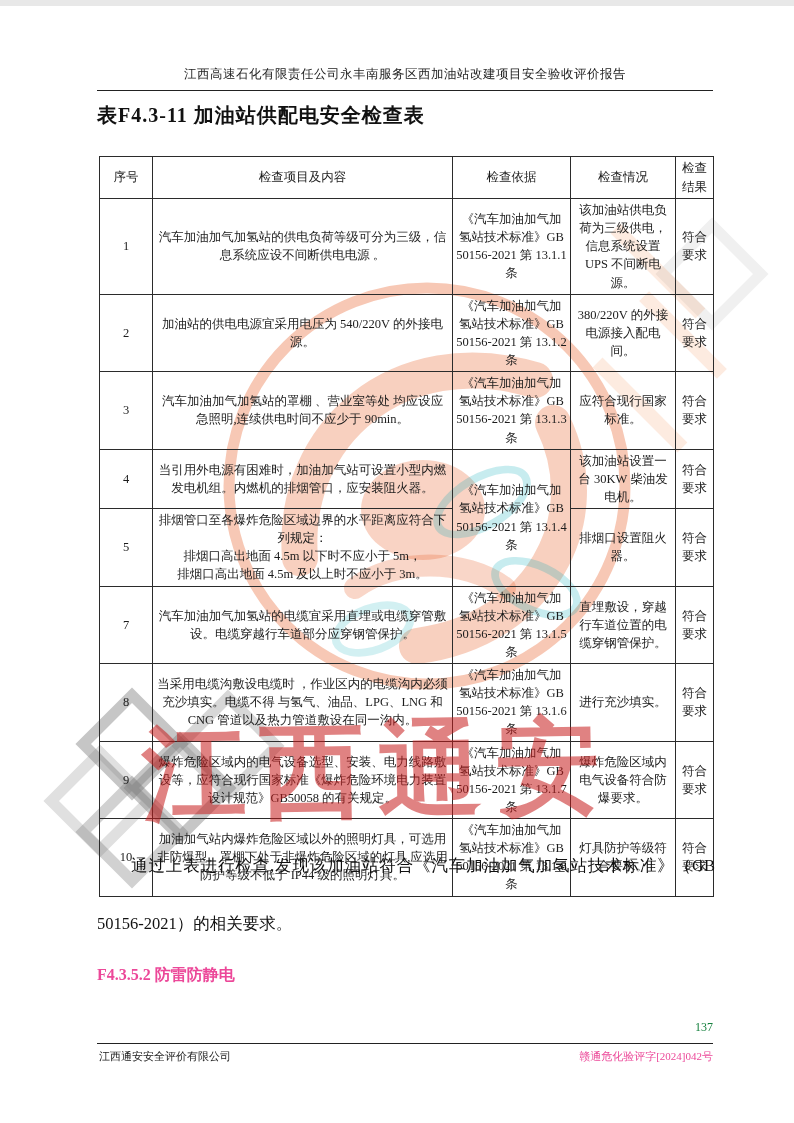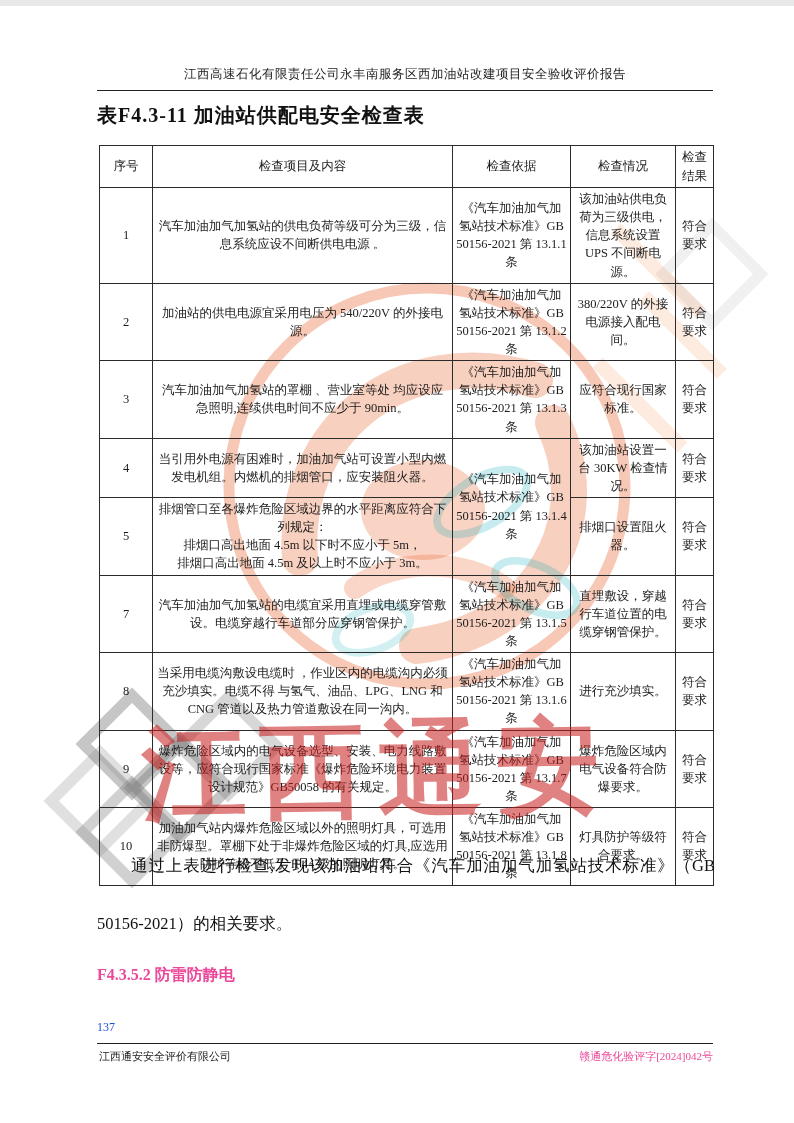--- a/index.html
+++ b/index.html
@@ -7,35 +7,35 @@
     position:relative;width:794px;height:1123px;margin:6px auto;background:#ffffff;
     font-family:"Liberation Serif","DejaVu Serif",serif;color:#1c1c1c;overflow:hidden;
   }
   
   .doc-header{position:absolute;top:60px;left:97px;width:616px;text-align:center;
     font-size:12.5px;letter-spacing:.5px;color:#222;}
   .header-rule{position:absolute;top:84px;left:97px;width:616px;border-top:1.6px solid #222;}
   .doc-title{position:absolute;top:96px;left:97px;width:616px;text-align:left;
     font-size:20px;font-weight:bold;letter-spacing:1px;color:#111;}
   
-  table.inspection{position:absolute;top:139px;left:99px;width:614px;border-collapse:collapse;
+  table.inspection{position:absolute;top:150px;left:99px;width:614px;border-collapse:collapse;
     table-layout:fixed;background:transparent;}
   table.inspection th,table.inspection td{border:1px solid #2b2b2b;vertical-align:middle;
     text-align:center;font-size:12.5px;line-height:1.45;padding:2px 3px;font-weight:normal;
     color:#1c1c1c;overflow:hidden;}
   table.inspection thead tr{height:42px;}
   td.c-content{white-space:pre-line;padding:2px 6px;}
   
   .doc-body{position:absolute;top:831px;left:97px;width:618px;}
   .doc-body p{margin:0;font-size:16.5px;line-height:58px;text-align:justify;color:#111;}
   .doc-body p.indent{text-indent:34px;}
   .section-heading{margin:5px 0 3px 0;font-size:16px;font-weight:bold;line-height:34px;color:#ec4899;}
   
-  .page-number{position:absolute;top:1014px;left:97px;width:616px;text-align:left;
-    font-size:12px;color:#1d4ed8;}
+  .page-number{position:absolute;top:1014px;left:97px;width:616px;text-align:right;
+    font-size:12px;color:#15803d;}
   .footer-rule{position:absolute;top:1037px;left:97px;width:616px;border-top:1.6px solid #222;}
   .footer-left{position:absolute;top:1043px;left:99px;font-size:11px;color:#222;}
   .footer-right{position:absolute;top:1043px;right:81px;font-size:11px;color:#ec4899;}
   
   .wm{pointer-events:none;}
   .stamp-svg{position:absolute;left:205px;top:252px;width:440px;height:455px;}
   .red-watermark-text{
     position:absolute;left:142px;top:695px;width:560px;
     font-size:104px;font-weight:bold;letter-spacing:14px;color:rgba(198,28,28,.55);
     font-family:"Liberation Sans","DejaVu Sans",sans-serif;transform:rotate(-1deg);white-space:nowrap;}
@@ -113,21 +113,21 @@
           <td class="c-no">3</td>
           <td class="c-content">汽车加油加气加氢站的罩棚 、营业室等处 均应设应急照明,连续供电时间不应少于 90min。</td>
           <td class="c-basis">《汽车加油加气加氢站技术标准》GB 50156-2021 第 13.1.3 条</td>
           <td class="c-situation">应符合现行国家标准。</td>
           <td class="c-result">符合要求</td>
         </tr>
         <tr style="height: 58px;">
           <td class="c-no">4</td>
           <td class="c-content">当引用外电源有困难时，加油加气站可设置小型内燃发电机组。内燃机的排烟管口，应安装阻火器。</td>
           <td class="c-basis" rowspan="2">《汽车加油加气加氢站技术标准》GB 50156-2021 第 13.1.4 条</td>
-          <td class="c-situation">该加油站设置一台 30KW 检查情况。</td>
+          <td class="c-situation">该加油站设置一台 30KW 柴油发电机。</td>
           <td class="c-result">符合要求</td>
         </tr>
         <tr style="height: 74px;">
           <td class="c-no">5</td>
           <td class="c-content">排烟管口至各爆炸危险区域边界的水平距离应符合下列规定：
 排烟口高出地面 4.5m 以下时不应小于 5m，
 排烟口高出地面 4.5m 及以上时不应小于 3m。</td>
           <td class="c-situation">排烟口设置阻火器。</td>
           <td class="c-result">符合要求</td>
         </tr>

